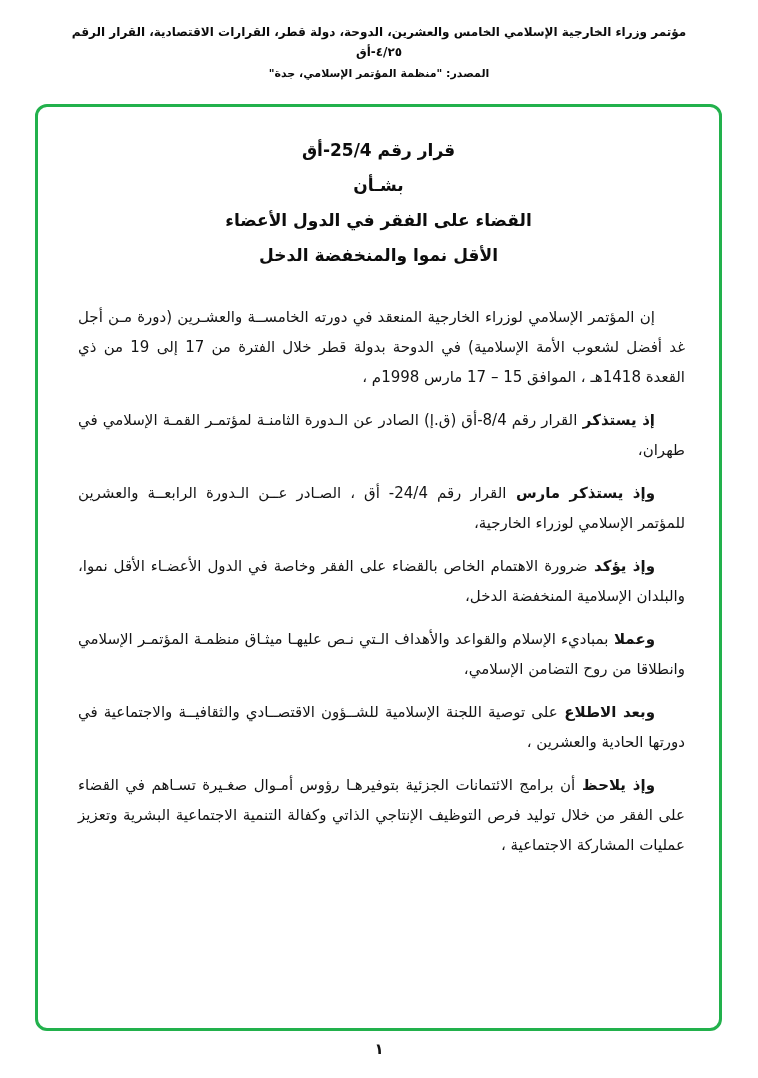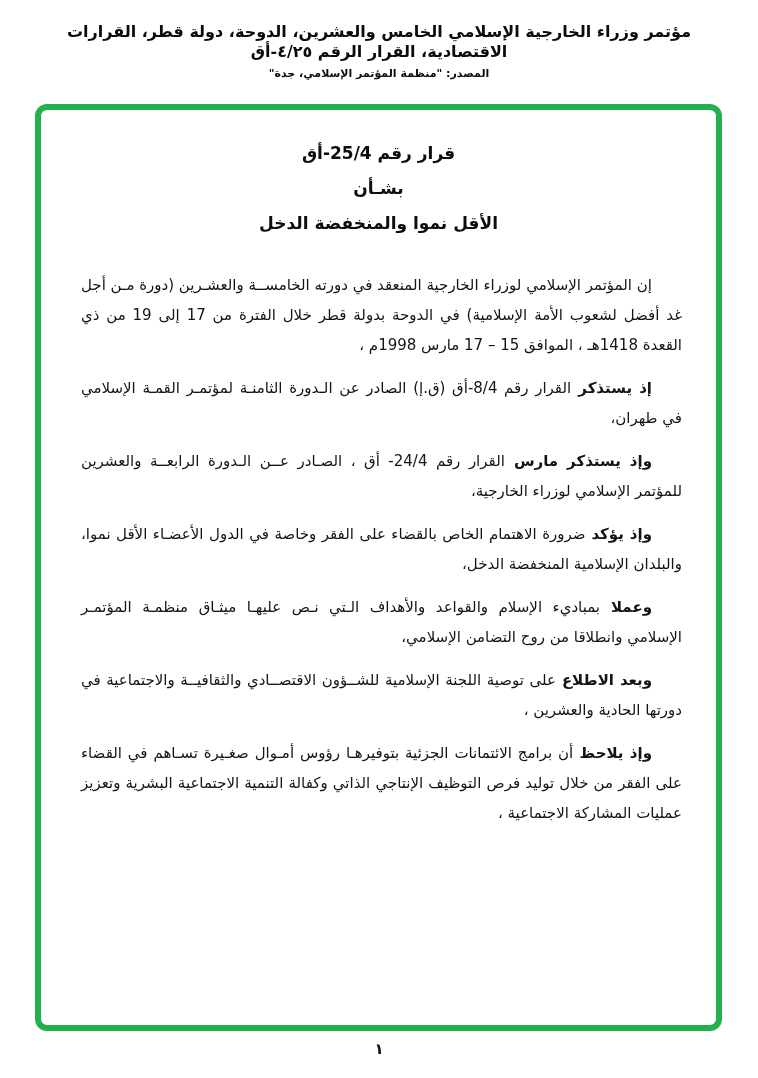--- a/index.html
+++ b/index.html
@@ -6,28 +6,28 @@
   body{
     width:758px;height:1078px;background:#ffffff;
     font-family:"DejaVu Sans",sans-serif;color:#111;
     position:relative;overflow:hidden;
   }
   .page{position:absolute;inset:0;direction:rtl;}
   .doc-header{
     padding-top:22px;text-align:center;font-weight:bold;color:#0b0b0b;
   }
   .doc-header .h1{
-    font-size:16px;line-height:20px;letter-spacing:0px;padding:0 60px;
+    font-size:12px;line-height:20px;letter-spacing:0px;padding:0 60px;
   }
   .doc-header .h2{
     font-size:11px;line-height:18px;margin-top:3px;
   }
   .frame{
     position:absolute;left:35px;top:104px;width:687px;height:927px;
-    border:6px solid #84cc16;border-radius:12px;box-sizing:border-box;
+    border:3px solid #84cc16;border-radius:12px;box-sizing:border-box;
     background:#fff;
   }
   .title-block{
     margin-top:26px;text-align:center;font-weight:bold;
     font-size:17px;line-height:35px;color:#0d0d0d;
   }
   .body-block{
     padding:16px 34px 0 40px;
     font-size:15px;line-height:30px;text-align:justify;color:#141414;
   }
@@ -48,20 +48,21 @@
   <div class="doc-header">
     <div class="h1">مؤتمر وزراء الخارجية الإسلامي الخامس والعشرين، الدوحة، دولة قطر، القرارات الاقتصادية، القرار الرقم ٤/٢٥-أق</div>
     <div class="h2">المصدر:  "منظمة المؤتمر الإسلامي، جدة"</div>
   </div>
 
   <div class="frame" style="border-color: rgb(34, 177, 76);">
 
     <div class="title-block">
       <div>قرار رقم 25/4-أق</div>
       <div>بشـأن</div>
+      <div>القضاء على الفقر في الدول الأعضاء</div>
       <div>الأقل نموا والمنخفضة الدخل</div>
     </div>
 
     <div class="body-block">
         <p class="para"><span>إن المؤتمر الإسلامي لوزراء الخارجية المنعقد في دورته الخامســة والعشـرين (دورة مـن أجل غد أفضل لشعوب الأمة الإسلامية) في الدوحة بدولة قطر خلال الفترة من 17 إلى 19 من ذي القعدة 1418هـ ، الموافق 15 – 17 مارس 1998م ،</span></p>
         <p class="para"><b>إذ يستذكر </b><span>القرار رقم 8/4-أق (ق.إ) الصادر عن الـدورة الثامنـة لمؤتمـر القمـة الإسلامي في طهران،</span></p>
         <p class="para"><b>وإذ يستذكر مارس </b><span>القرار رقم 24/4- أق ، الصـادر عــن الـدورة الرابعــة والعشرين للمؤتمر الإسلامي لوزراء الخارجية،</span></p>
         <p class="para"><b>وإذ يؤكد </b><span>ضرورة الاهتمام الخاص بالقضاء على الفقر وخاصة في الدول الأعضـاء الأقل نموا، والبلدان الإسلامية المنخفضة الدخل،</span></p>
         <p class="para"><b>وعملا </b><span>بمباديء الإسلام والقواعد والأهداف الـتي نـص عليهـا ميثـاق منظمـة المؤتمـر الإسلامي وانطلاقا من روح التضامن الإسلامي،</span></p>
         <p class="para"><b>وبعد الاطلاع </b><span>على توصية اللجنة الإسلامية للشــؤون الاقتصــادي والثقافيــة والاجتماعية في دورتها الحادية والعشرين ،</span></p>

